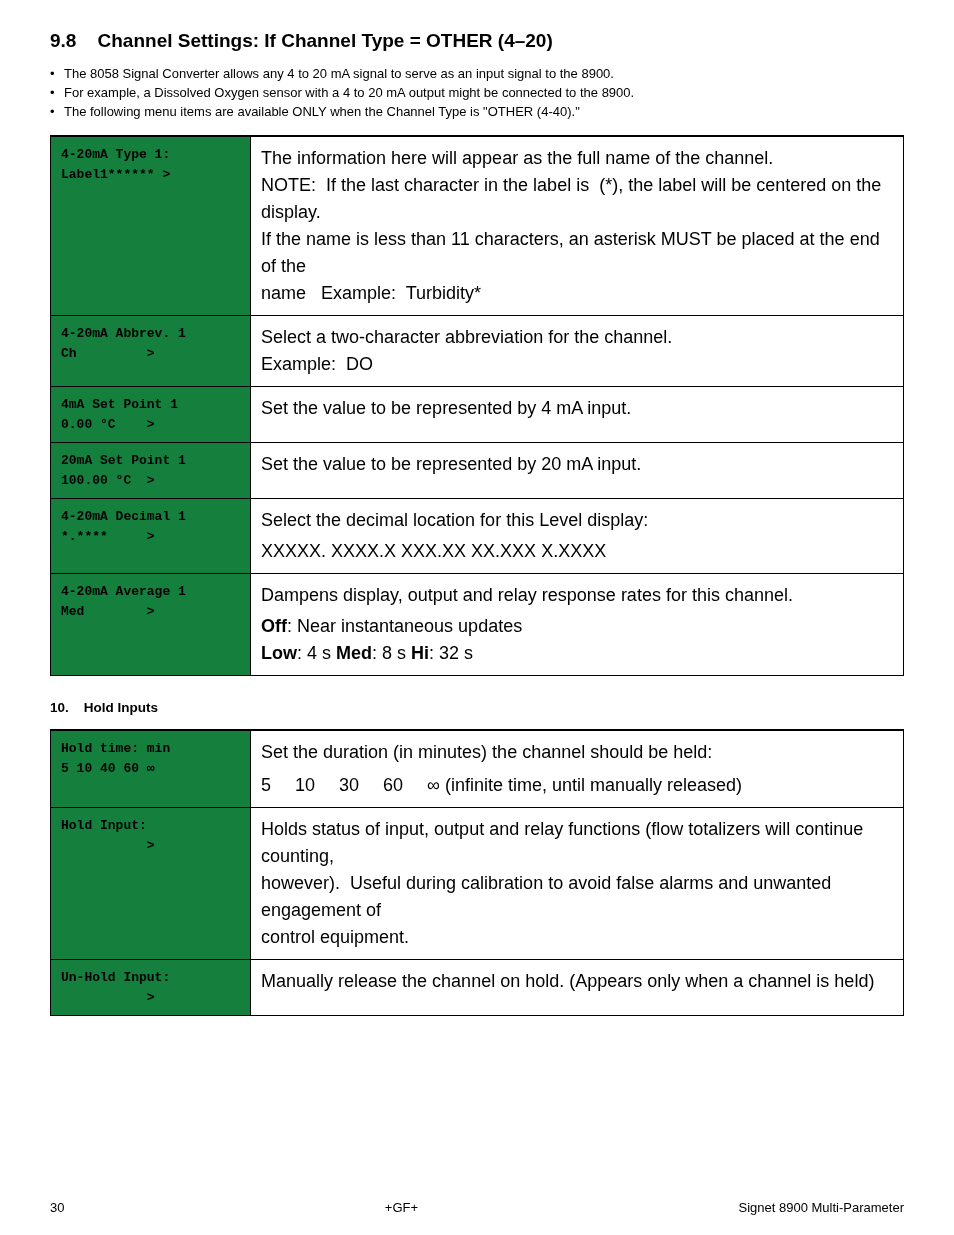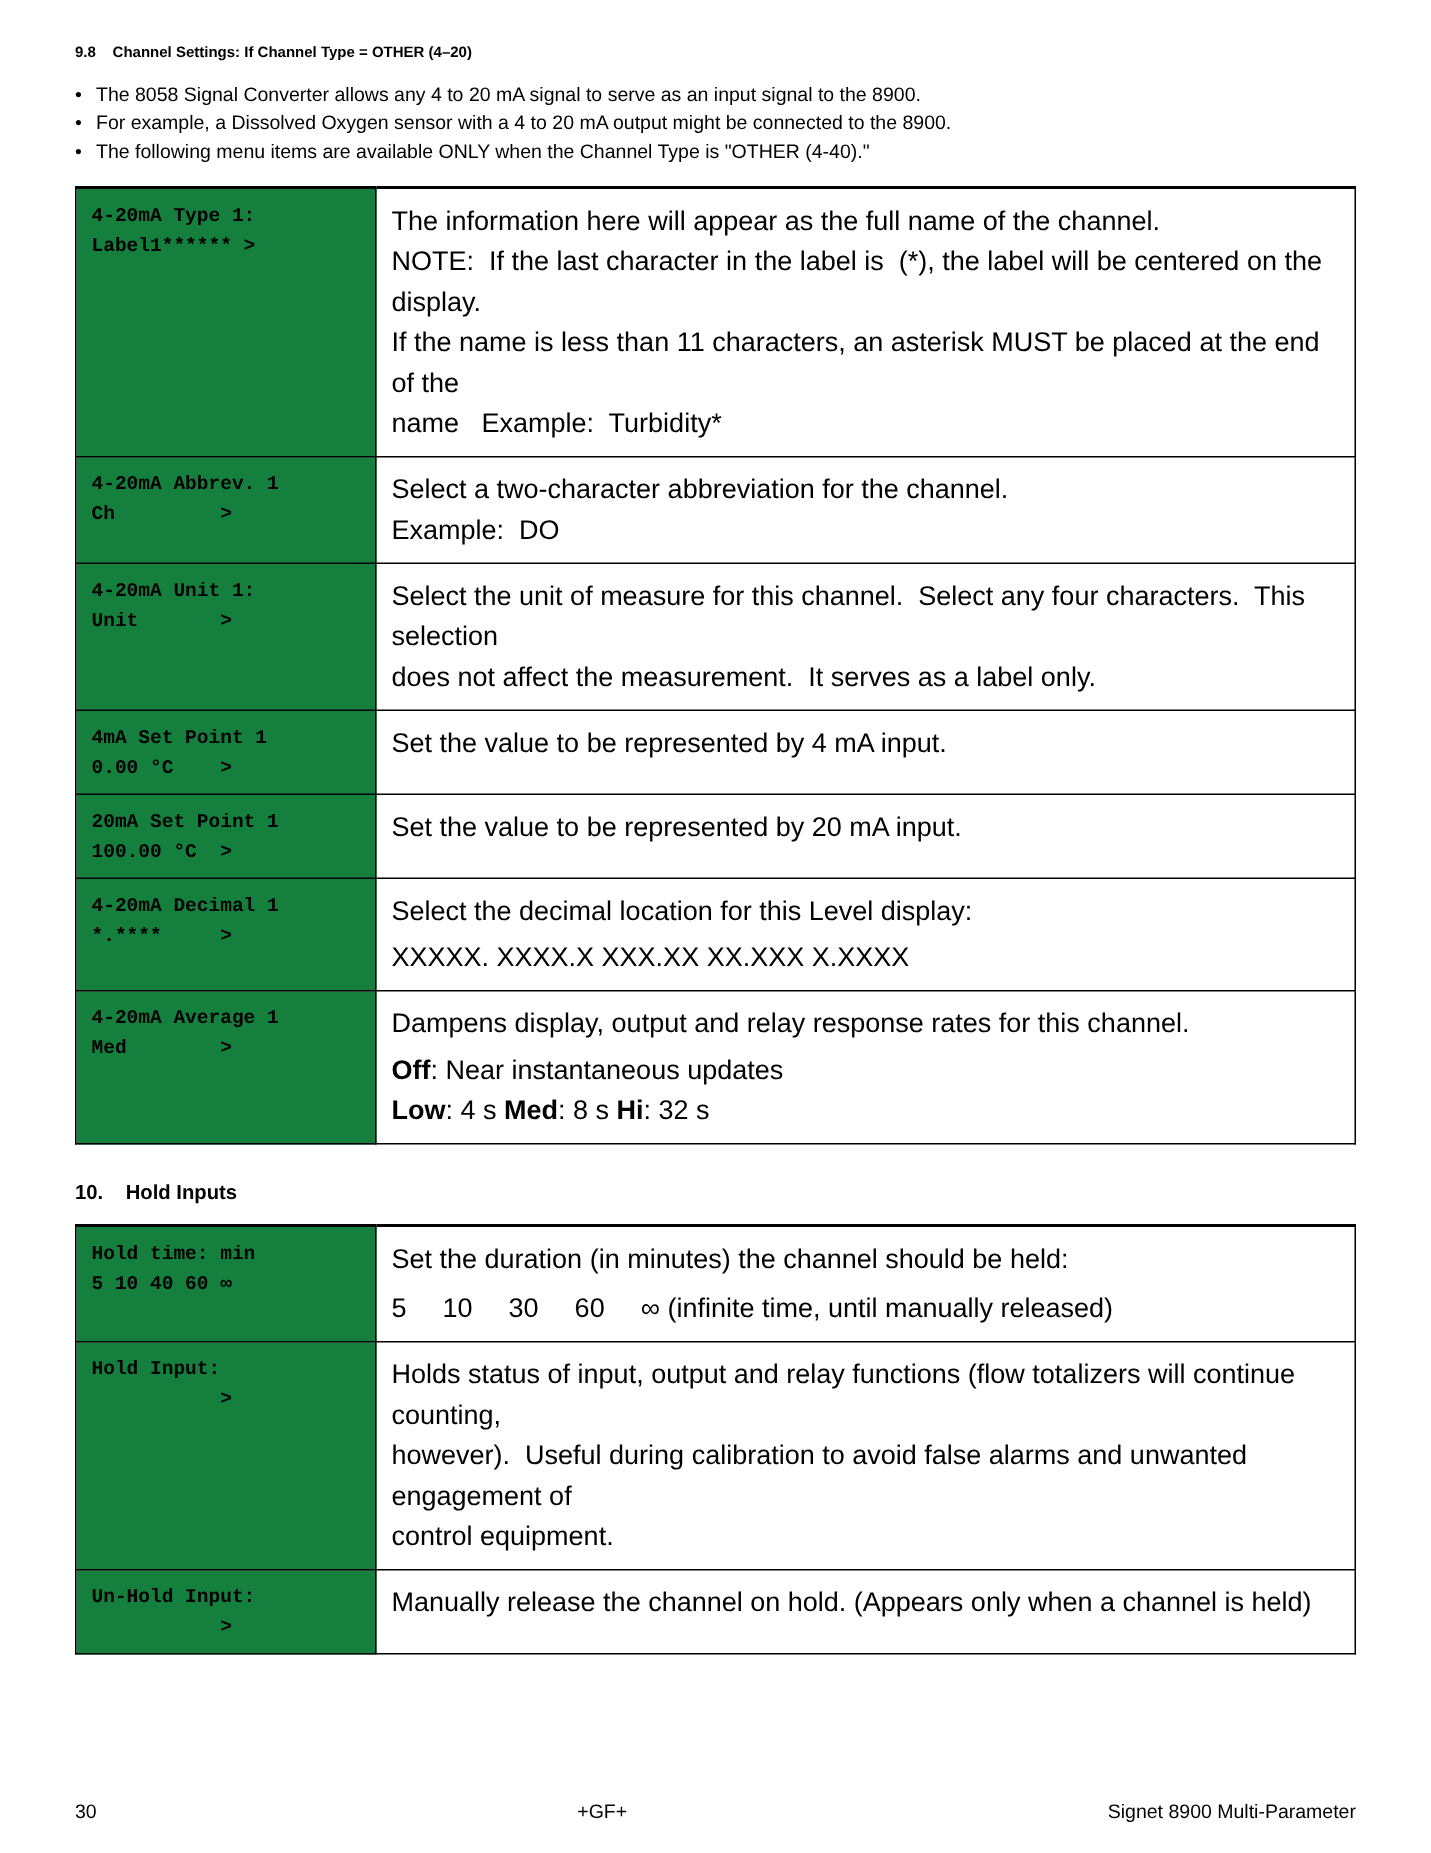--- a/index.html
+++ b/index.html
@@ -7,21 +7,21 @@
       font-family: Arial, sans-serif;
       font-size: 13px;
       background: #fff;
       color: #000;
       width: 954px;
       min-height: 1235px;
       padding: 30px 50px 30px 50px;
     }
     .section-heading {
       font-weight: bold;
-      font-size: 10px;
+      font-size: 19px;
       margin-bottom: 14px;
     }
     .bullet-list {
       margin-bottom: 16px;
       padding-left: 0;
       list-style: none;
     }
     .bullet-list li {
       padding-left: 14px;
       position: relative;
@@ -109,26 +109,20 @@
 If the name is less than 11 characters, an asterisk MUST be placed at the end of the
 name   Example:  Turbidity*</td>
         </tr>
         <tr>
           <td class="lcd-cell">4-20mA Abbrev. 1
 Ch         &gt;</td>
           <td class="desc-cell" style="white-space: pre-wrap;">Select a two-character abbreviation for the channel.
 Example:  DO</td>
         </tr>
         <tr>
-          <td class="lcd-cell">4-20mA Unit 1:
-Unit       &gt;</td>
-          <td class="desc-cell" style="white-space: pre-wrap;">Select the unit of measure for this channel.  Select any four characters.  This selection
-does not affect the measurement.  It serves as a label only.</td>
-        </tr>
-        <tr>
           <td class="lcd-cell">4mA Set Point 1
 0.00 °C    &gt;</td>
           <td class="desc-cell" style="white-space: pre-wrap;">Set the value to be represented by 4 mA input.</td>
         </tr>
         <tr>
           <td class="lcd-cell">20mA Set Point 1
 100.00 °C  &gt;</td>
           <td class="desc-cell" style="white-space: pre-wrap;">Set the value to be represented by 20 mA input.</td>
         </tr>
         <tr>

